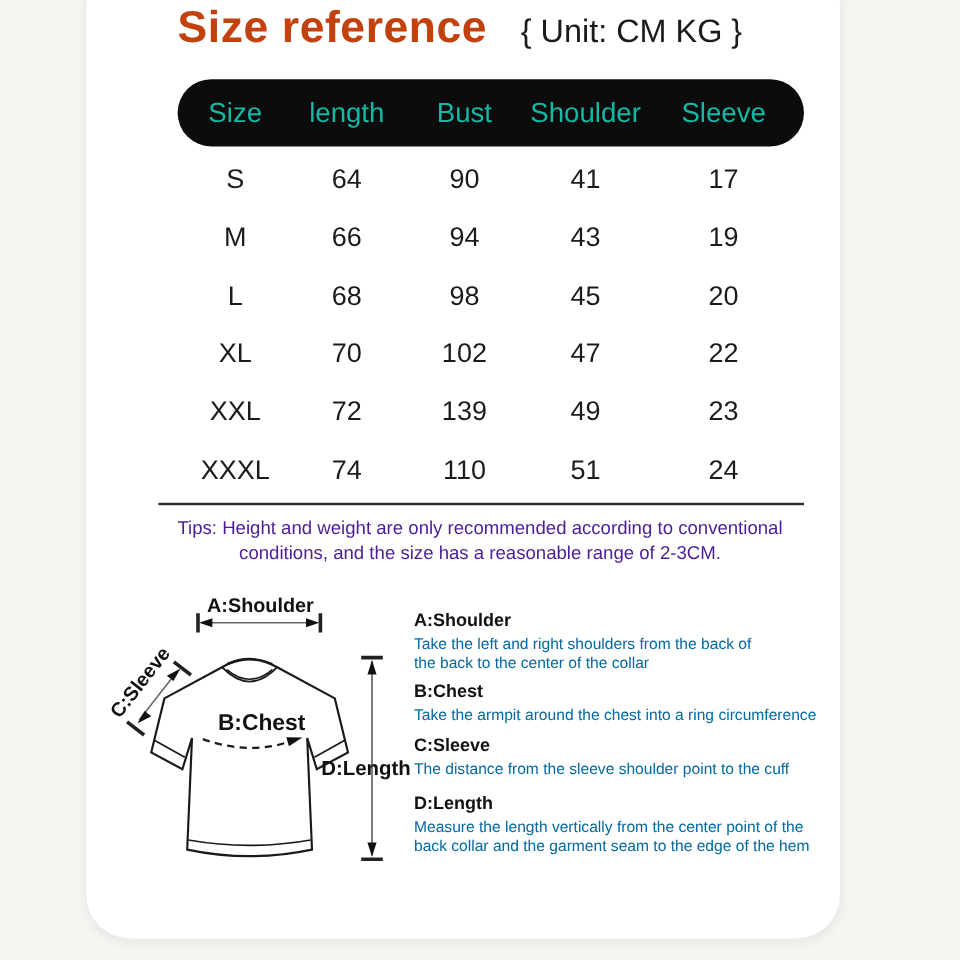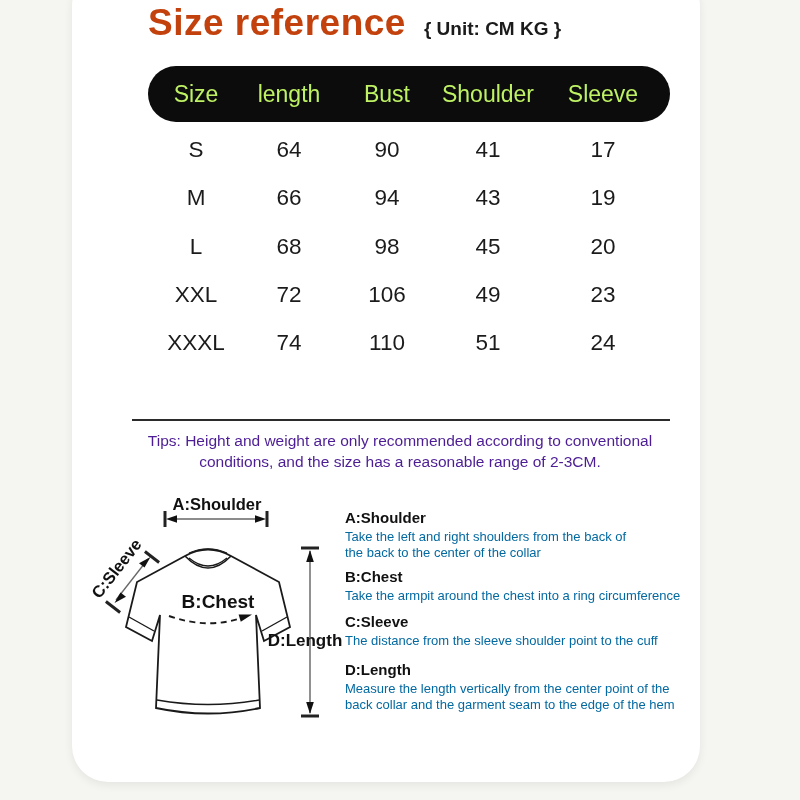--- a/index.html
+++ b/index.html
@@ -10,26 +10,26 @@
     color:#1b1b1b;
   }
   .card{
     position:absolute;left:72px;top:-30px;width:628px;height:812px;
     background:#ffffff;border-radius:36px;
     box-shadow:0 3px 10px rgba(0,0,0,0.07);
   }
   
   .title-row{position:absolute;left:148px;top:2px;white-space:nowrap;}
   .title{font-size:37px;font-weight:700;color:#c2410c;letter-spacing:0.5px;}
-  .unit{font-size:19px;font-weight:700;color:#1b1b1b;margin-left:18px;}
+  .unit{font-size:27px;font-weight:400;color:#1b1b1b;margin-left:28px;}
 
   
   .size-table{position:absolute;left:148px;top:66px;width:522px;}
   .thead{
-    height:56px;border-radius:28px;background:#0c0c0c;color:#bef264;
+    height:56px;border-radius:28px;background:#0c0c0c;color:#14b8a6;
     display:grid;grid-template-columns:96px 90px 106px 96px 134px;
     align-items:center;font-size:23px;
   }
   .thead span{text-align:center;}
   .tbody{margin-top:4px;}
   .trow{
     display:grid;grid-template-columns:96px 90px 106px 96px 134px;
     height:48.3px;align-items:center;font-size:22.5px;color:#1b1b1b;
   }
   .trow span{text-align:center;}
@@ -84,23 +84,30 @@
       <span>19</span>
     </div>
     <div class="trow">
       <span>L</span>
       <span>68</span>
       <span>98</span>
       <span>45</span>
       <span>20</span>
     </div>
     <div class="trow">
+      <span>XL</span>
+      <span>70</span>
+      <span>102</span>
+      <span>47</span>
+      <span>22</span>
+    </div>
+    <div class="trow">
       <span>XXL</span>
       <span>72</span>
-      <span>106</span>
+      <span>139</span>
       <span>49</span>
       <span>23</span>
     </div>
     <div class="trow">
       <span>XXXL</span>
       <span>74</span>
       <span>110</span>
       <span>51</span>
       <span>24</span>
     </div>

